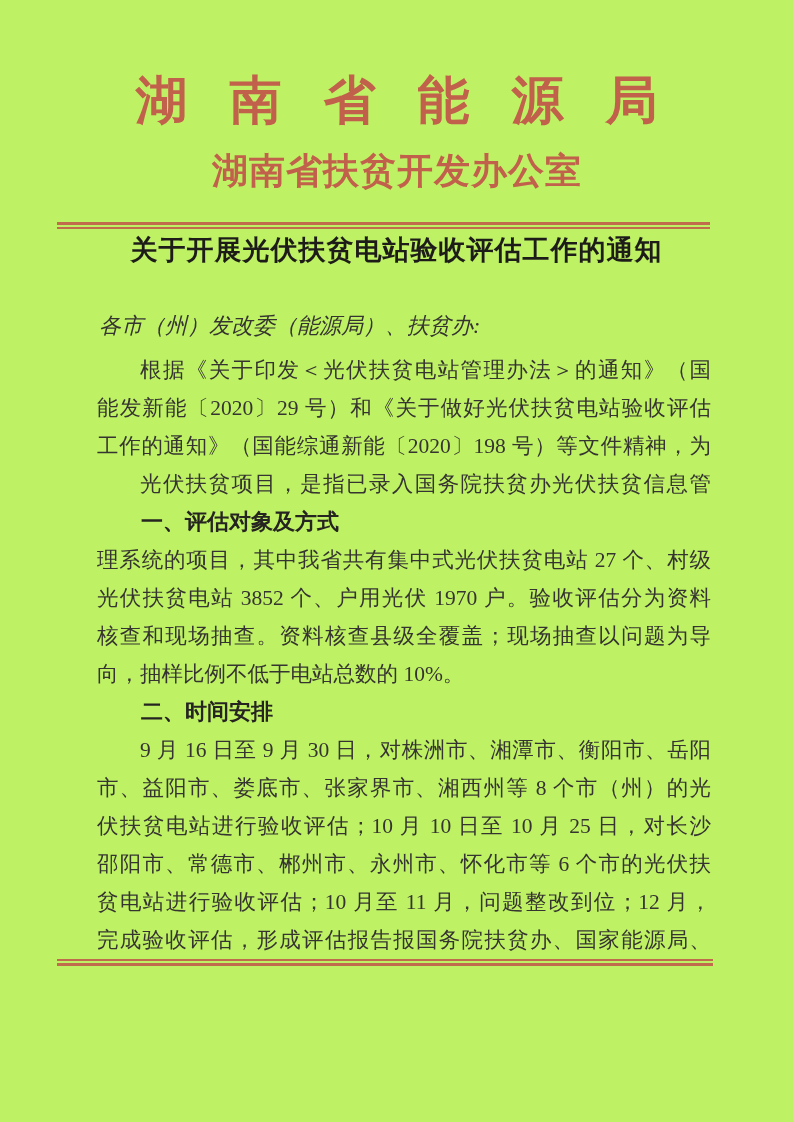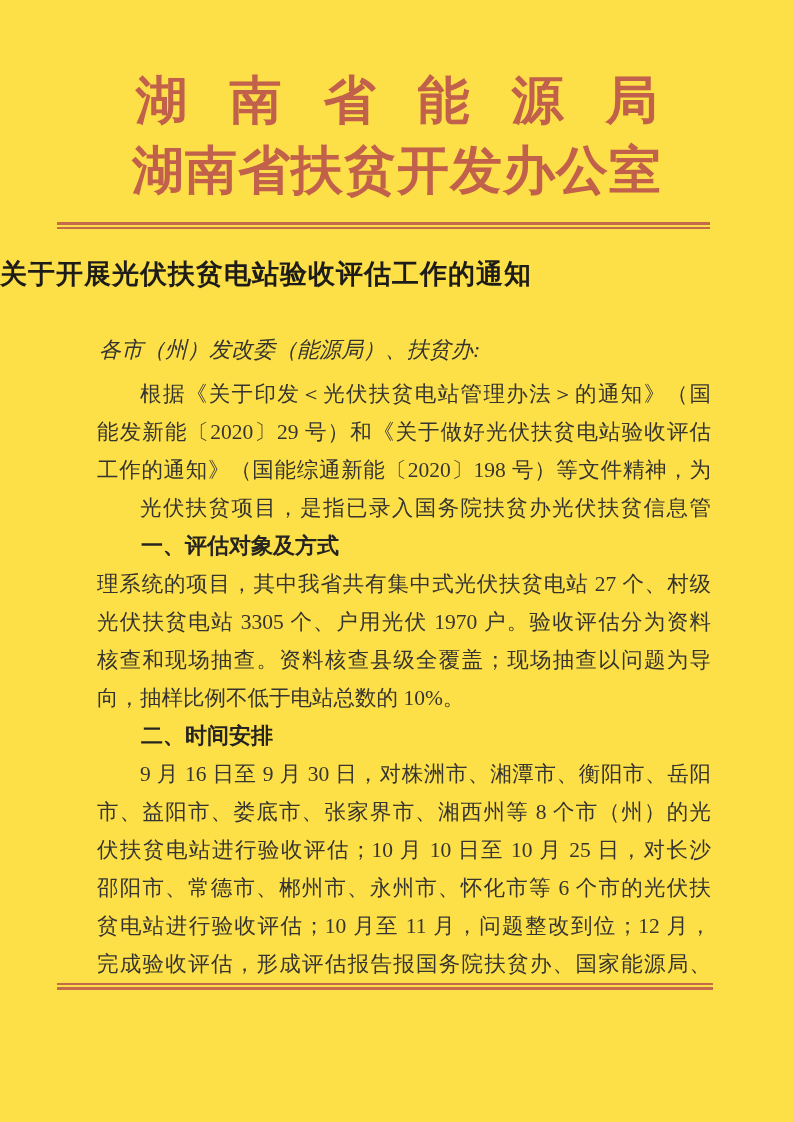--- a/index.html
+++ b/index.html
@@ -5,40 +5,40 @@
   html, body {
     margin: 0;
     padding: 0;
     background: #ffffff;
   }
   .page {
     position: relative;
     width: 793px;
     height: 1122px;
     margin: 0 auto;
-    background: #fde047;
+    background: #bef264;
     overflow: hidden;
     font-family: "Liberation Serif", serif;
   }
   
   .letterhead {
     text-align: center;
     color: var(--accent, #c1614b);
     font-weight: bold;
   }
   .org-line-1 {
     padding-top: 66px;
     font-size: 52px;
     line-height: 70px;
     letter-spacing: 42px;
     padding-left: 42px; 
     white-space: nowrap;
   }
   .org-line-2 {
-    font-size: 52px;
+    font-size: 36px;
     line-height: 70px;
     letter-spacing: 1px;
     padding-left: 1px;
     white-space: nowrap;
   }
   
   .rule {
     border-top: 3px solid var(--accent, #c1614b);
     border-bottom: 2px solid var(--accent, #c1614b);
     height: 2px;
@@ -49,21 +49,21 @@
     margin: 16px 0 0 57px;
   }
   .rule-bottom {
     width: 656px;
     margin: 0 0 0 57px;
     border-top-width: 2px;
     border-bottom-width: 3px;
   }
   
   .doc-title {
-    margin-top: 24px;
+    text-align: center;
     font-size: 27px;
     line-height: 42px;
     font-weight: bold;
     letter-spacing: 1px;
     color: var(--title-text, #1e1c19);
     white-space: nowrap;
   }
   
   .salutation {
     margin: 38px 82px 0 99px;
@@ -115,21 +115,21 @@
 
   <div class="salutation">各市（州）发改委（能源局）、扶贫办:</div>
 
   <div class="body-block">
       <div class="line indent">根据《关于印发＜光伏扶贫电站管理办法＞的通知》（国</div>
       <div class="line fill">能发新能〔2020〕29 号）和《关于做好光伏扶贫电站验收评估</div>
       <div class="line fill">工作的通知》（国能综通新能〔2020〕198 号）等文件精神，为</div>
       <div class="line indent">光伏扶贫项目，是指已录入国务院扶贫办光伏扶贫信息管</div>
       <div class="line heading">一、评估对象及方式</div>
       <div class="line fill">理系统的项目，其中我省共有集中式光伏扶贫电站 27 个、村级</div>
-      <div class="line fill">光伏扶贫电站 3305 个、户用光伏 1970 户。验收评估分为资料</div>
+      <div class="line fill">光伏扶贫电站 3852 个、户用光伏 1970 户。验收评估分为资料</div>
       <div class="line fill">核查和现场抽查。资料核查县级全覆盖；现场抽查以问题为导</div>
       <div class="line short">向，抽样比例不低于电站总数的 10%。</div>
       <div class="line heading">二、时间安排</div>
       <div class="line indent">9 月 16 日至 9 月 30 日，对株洲市、湘潭市、衡阳市、岳阳</div>
       <div class="line fill">市、益阳市、娄底市、张家界市、湘西州等 8 个市（州）的光</div>
       <div class="line fill">伏扶贫电站进行验收评估；10 月 10 日至 10 月 25 日，对长沙市、</div>
       <div class="line fill">邵阳市、常德市、郴州市、永州市、怀化市等 6 个市的光伏扶</div>
       <div class="line fill">贫电站进行验收评估；10 月至 11 月，问题整改到位；12 月，</div>
       <div class="line fill">完成验收评估，形成评估报告报国务院扶贫办、国家能源局、</div>
     </div>

